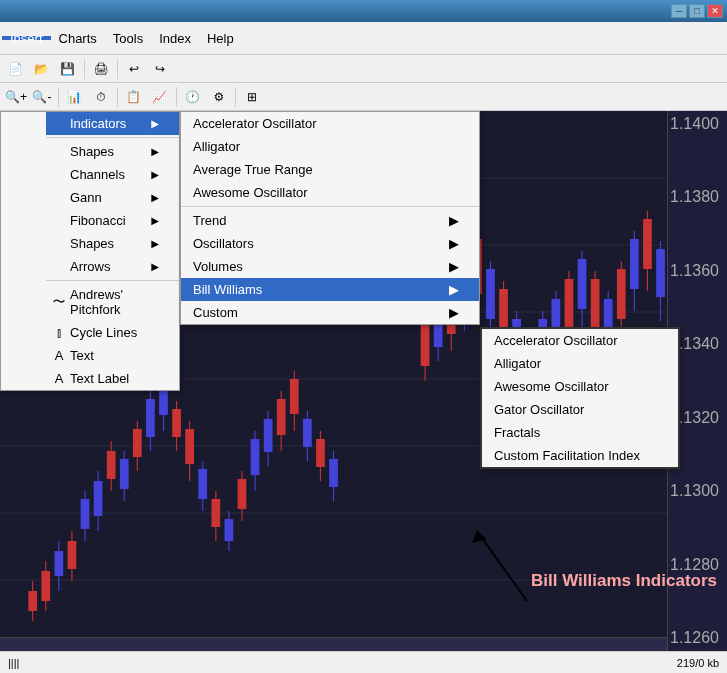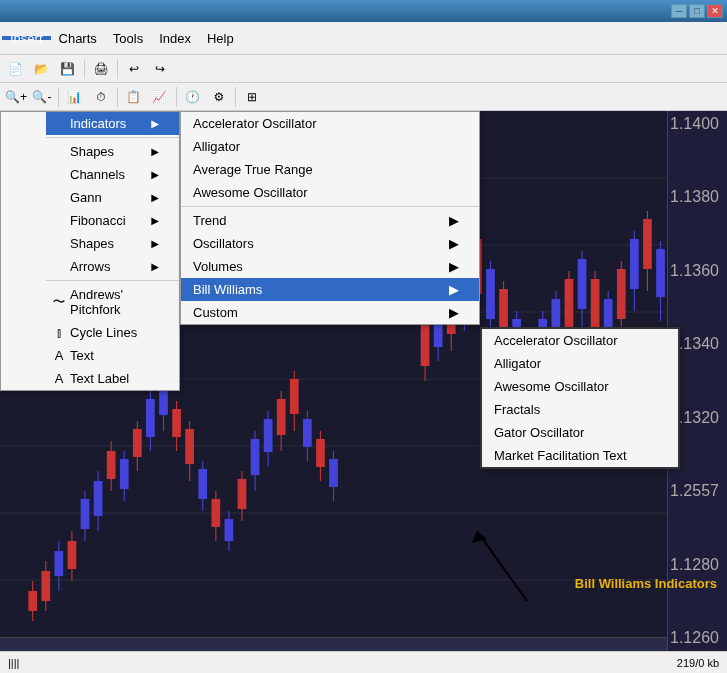--- a/index.html
+++ b/index.html
@@ -178,23 +178,23 @@
       padding: 4px 12px;
       cursor: pointer;
       font-size: 13px;
     }
 
     
     .annotation-label {
       position: absolute;
       bottom: 60px;
       right: 10px;
-      font-size: 13px;
+      font-size: 17px;
       font-weight: bold;
-      color: #eab308;
+      color: #fca5a5;
       background: transparent;
       text-align: right;
     }
 
     
     .price-axis {
       position: absolute;
       right: 0;
       top: 0;
       width: 60px;
@@ -418,21 +418,21 @@
     <line x1="642" y1="140" x2="642" y2="220" stroke="#cc3333" stroke-width="1"></line>
     <rect x="638" y="148" width="8" height="50" fill="#cc3333"></rect>
   </svg>
 
   <div class="price-axis">
     <span>1.1400</span>
     <span>1.1380</span>
     <span>1.1360</span>
     <span>1.1340</span>
     <span>1.1320</span>
-    <span>1.2557</span>
+    <span>1.1300</span>
     <span>1.1280</span>
     <span>1.1260</span>
   </div>
 
   <div class="chart-scrollbar"></div>
 
   <div class="annotation-label">Bill Williams Indicators</div>
 
   <svg style="position:absolute; bottom:50px; right:180px; width:80px; height:80px; pointer-events:none;">
     <line x1="60" y1="80" x2="10" y2="10" stroke="black" stroke-width="2"></line>
@@ -530,27 +530,27 @@
       <div class="bw-item">
         <span>Accelerator Oscillator</span>
       </div>
       <div class="bw-item">
         <span>Alligator</span>
       </div>
       <div class="bw-item">
         <span>Awesome Oscillator</span>
       </div>
       <div class="bw-item">
+        <span>Gator Oscillator</span>
+      </div>
+      <div class="bw-item">
         <span>Fractals</span>
       </div>
       <div class="bw-item">
-        <span>Gator Oscillator</span>
-      </div>
-      <div class="bw-item">
-        <span>Market Facilitation Text</span>
+        <span>Custom Facilitation Index</span>
       </div>
     </div>
   </div>
 </div>
 
 <div class="status-bar">
   <span>||||</span>
   <span>219/0 kb</span>
 </div>
 

